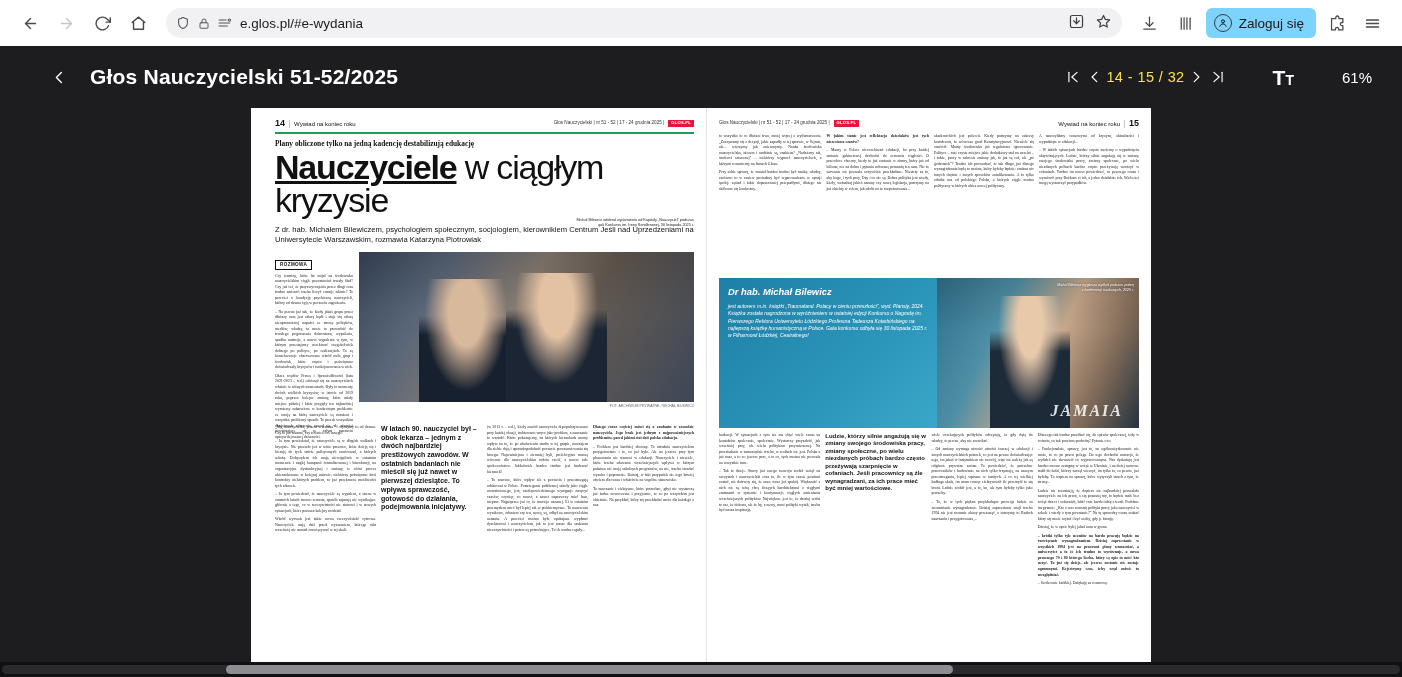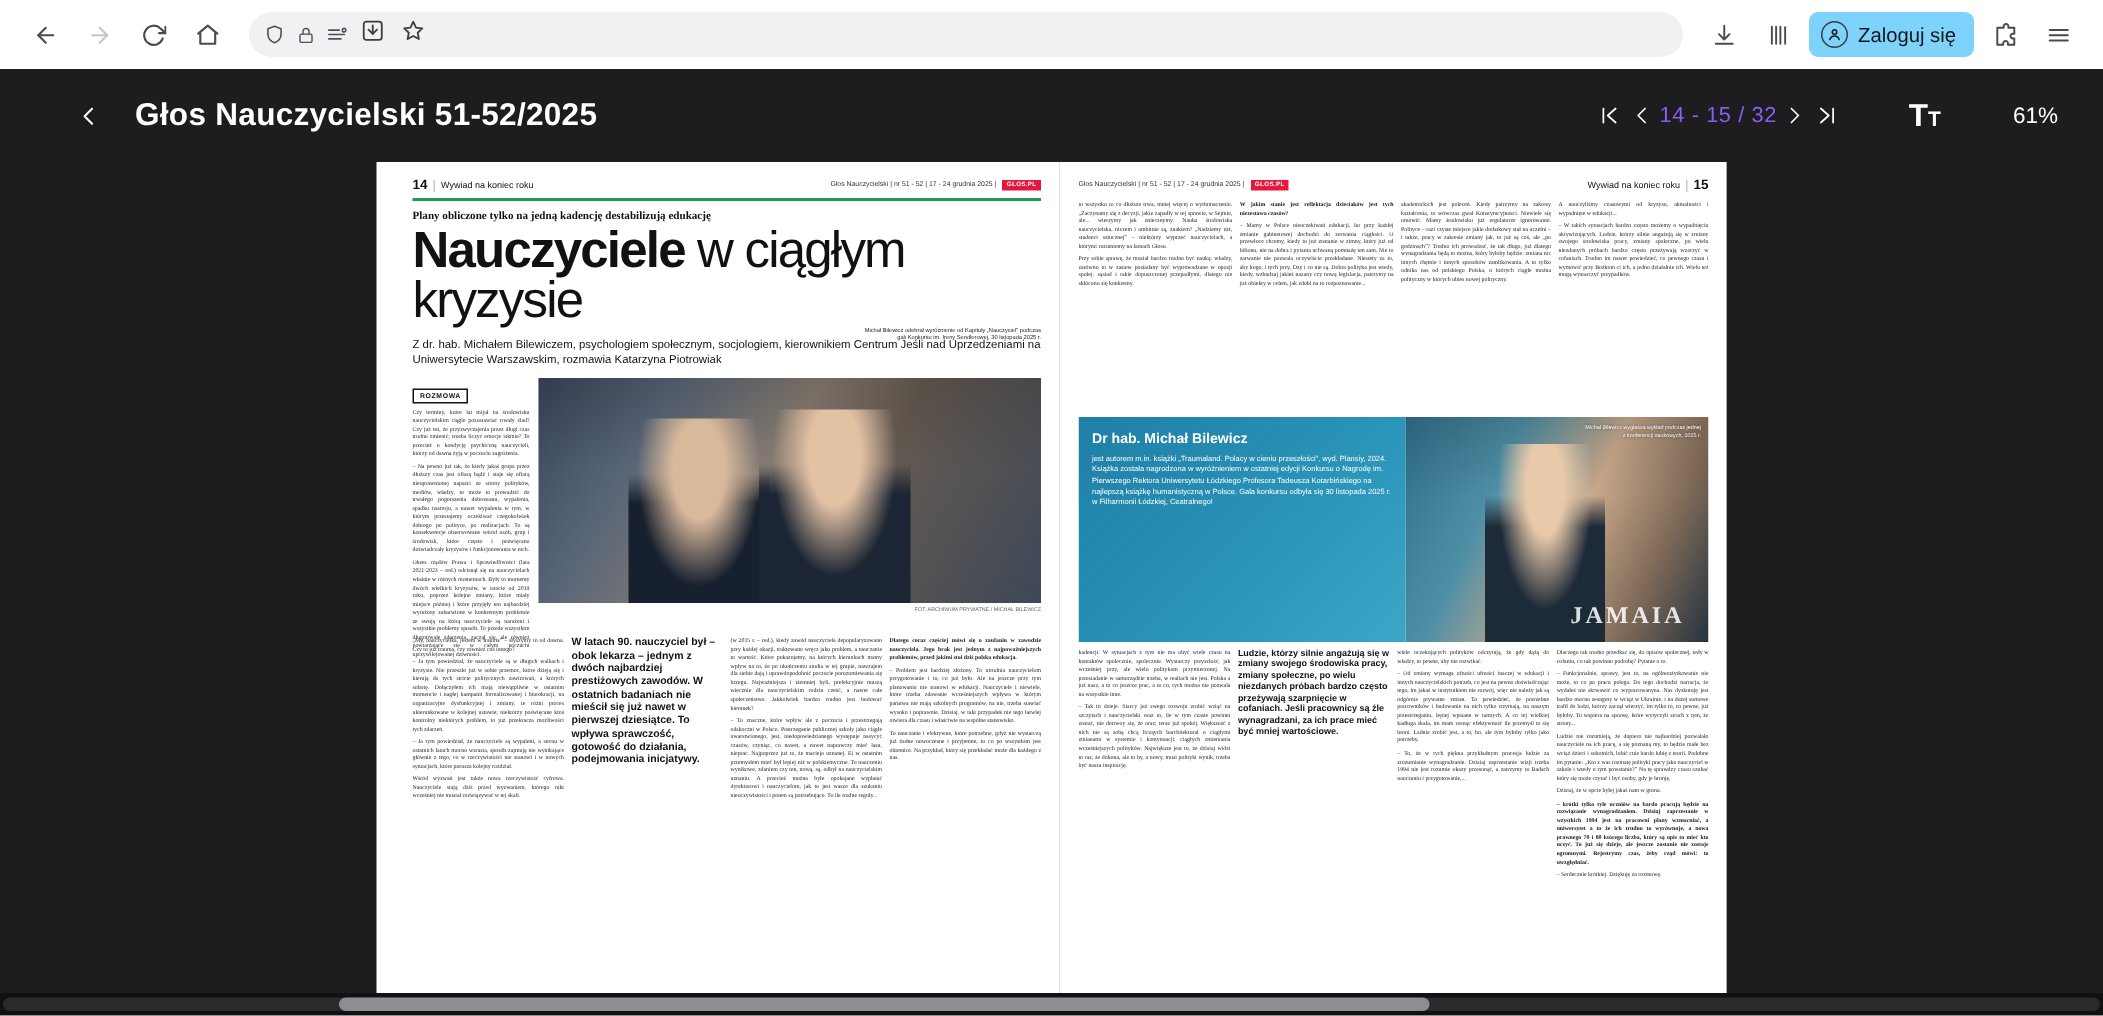--- a/index.html
+++ b/index.html
@@ -113,21 +113,21 @@
     font-size: 21px;
     font-weight: 700;
     letter-spacing: 0.2px;
     color: #ffffff;
     white-space: nowrap;
   }
   .toolbar-spacer { flex: 1 1 auto; }
   .pager {
     display: flex;
     align-items: center;
-    color: #8b5cf6;
+    color: #fde047;
   }
   .pager-btn {
     display: flex; align-items: center; justify-content: center;
     width: 22px; height: 22px;
     color: #ffffff;
   }
   .page-indicator {
     font-size: 14.5px;
     letter-spacing: 0.4px;
     white-space: nowrap;
@@ -217,21 +217,21 @@
     font-size: 7.4px;
     margin-bottom: 3px;
   }
   .headline {
     font-family: "Liberation Sans", sans-serif;
     font-size: 34px;
     line-height: 0.98;
     letter-spacing: -1.2px;
     margin: 0 0 7px 0;
   }
-  .headline b { font-weight: 700; }
+  .headline b { font-weight: 700; text-decoration: underline; }
   .headline span { font-weight: 300; }
   .deck {
     font-family: "Liberation Sans", sans-serif;
     font-size: 7.6px;
     line-height: 1.35;
     margin-bottom: 7px;
   }
   .tag-box {
     display: inline-block;
     border: 1px solid #111;
@@ -301,20 +301,21 @@
     color: #111;
   }
   .pullq.small { font-size: 6px; }
 
   
   .promo {
     display: flex;
     height: 150px;
     margin: 6px 0 5px;
     overflow: hidden;
+    font-style: italic;
   }
   .promo-left {
     width: 52%;
     background: linear-gradient(135deg, #1f7fa6 0%, #2a93b8 55%, #3aa7c8 100%);
     color: #ffffff;
     padding: 9px 9px 6px 9px;
     position: relative;
   }
   .promo-name {
     font-family: "Liberation Sans", sans-serif;
@@ -435,20 +436,21 @@
           </svg>
       </span>
       <span class="reader">
         <svg width="14" height="12" viewBox="0 0 24 20" fill="none" stroke="currentColor" stroke-width="1.8" stroke-linecap="round">
             <line x1="2" y1="5" x2="14" y2="5"></line>
             <line x1="2" y1="10" x2="20" y2="10"></line>
             <line x1="2" y1="15" x2="16" y2="15"></line>
             <circle cx="19.5" cy="5" r="2"></circle>
           </svg>
       </span>
+      <span class="url-text">e.glos.pl/#e-wydania</span>
       <span class="urlbar-right">
         <span>
           <svg width="17" height="17" viewBox="0 0 24 24" fill="none" stroke="currentColor" stroke-width="1.7" stroke-linecap="round" stroke-linejoin="round">
               <rect x="3.5" y="3.5" width="17" height="17" rx="2.5"></rect>
               <polyline points="8 11 12 15 16 11"></polyline>
               <line x1="12" y1="7" x2="12" y2="15"></line>
             </svg>
         </span>
         <span>
           <svg width="17" height="17" viewBox="0 0 24 24" fill="none" stroke="currentColor" stroke-width="1.7" stroke-linecap="round" stroke-linejoin="round">

